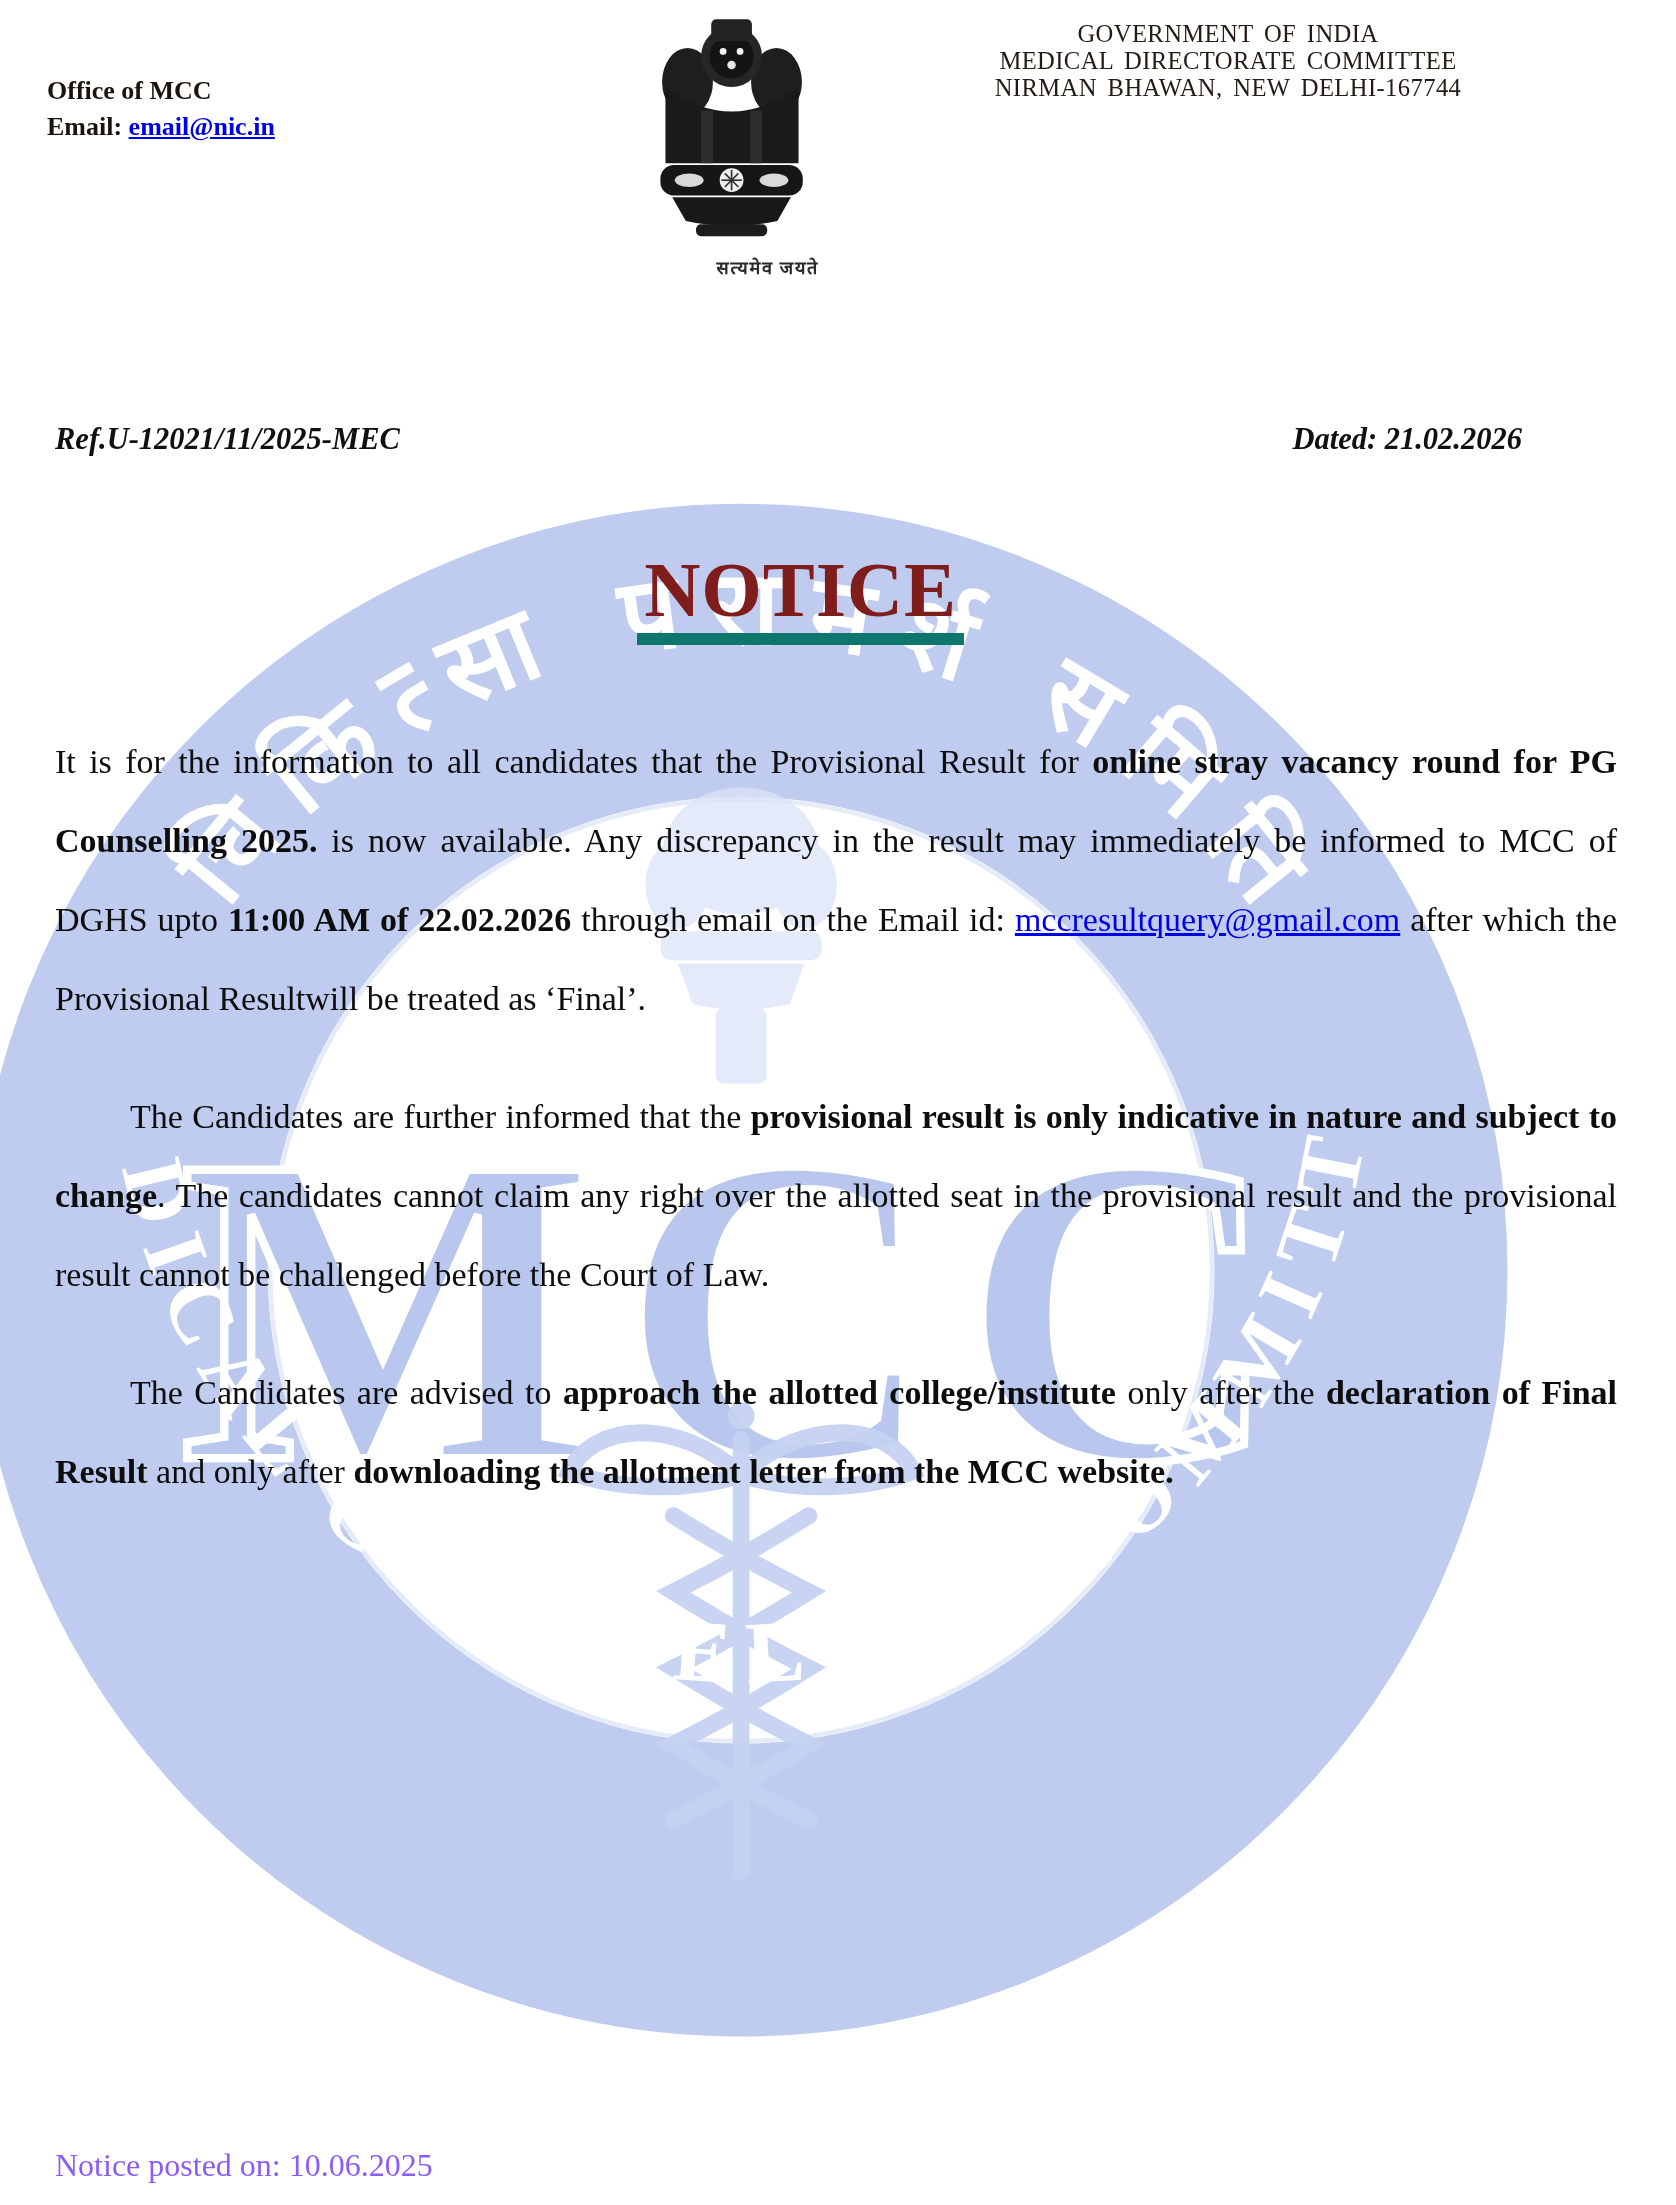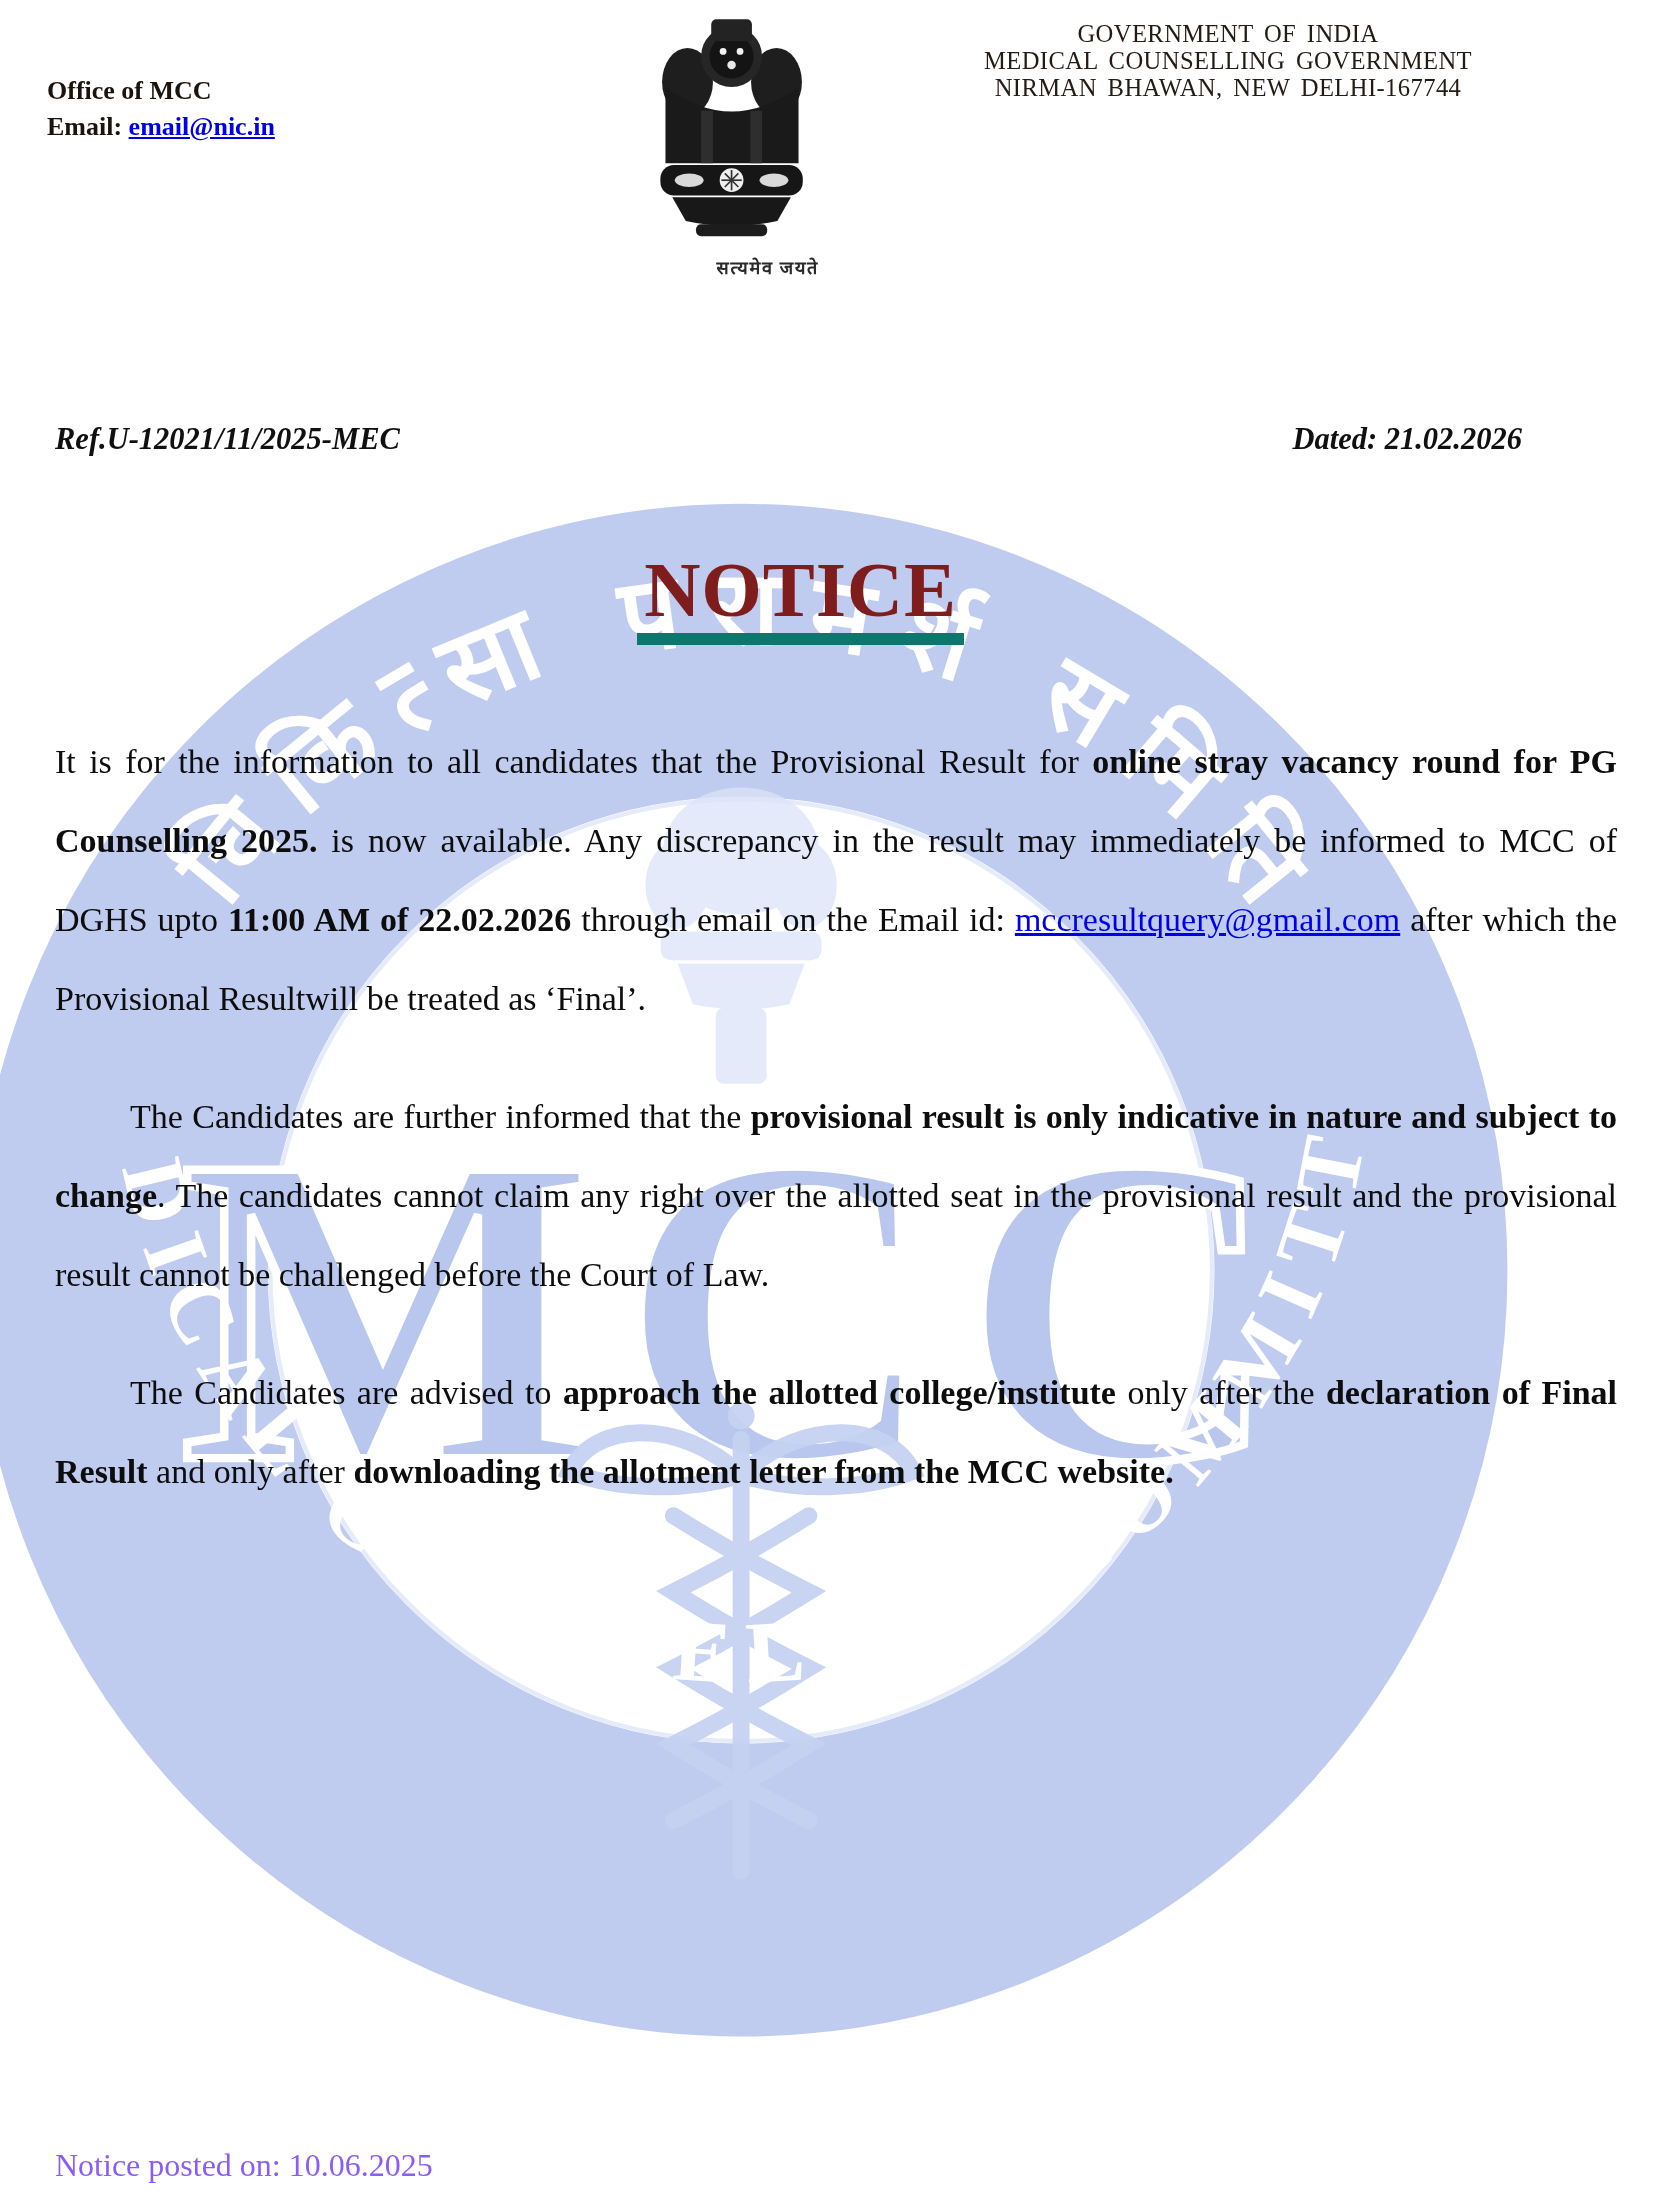--- a/index.html
+++ b/index.html
@@ -120,21 +120,21 @@
       <ellipse cx="152" cy="202" rx="17" ry="8" fill="#d9d9d9"></ellipse>
 
       <path d="M 32 222 L 172 222 L 156 250 Q 102 262 48 250 Z" fill="#181818"></path>
       <rect x="60" y="254" width="84" height="14" rx="6" fill="#1c1c1c"></rect>
     </svg>
     <div class="emblem-motto">सत्यमेव जयते</div>
   </div>
 
   <div class="govt-block">
     <div>GOVERNMENT OF  INDIA</div>
-    <div>MEDICAL  COUNSELLING  GOVERNMENT</div>
+    <div>MEDICAL  DIRECTORATE  COMMITTEE</div>
     <div>NIRMAN  BHAWAN,  NEW  DELHI-167744</div>
   </div>
 
   <div class="ref-row">
     <span>Ref.U-12021/11/2025-MEC</span>
     <span>Dated: 21.02.2026</span>
   </div>
 
   <div class="title-wrap">
     <span class="notice-title">NOTICE</span>

